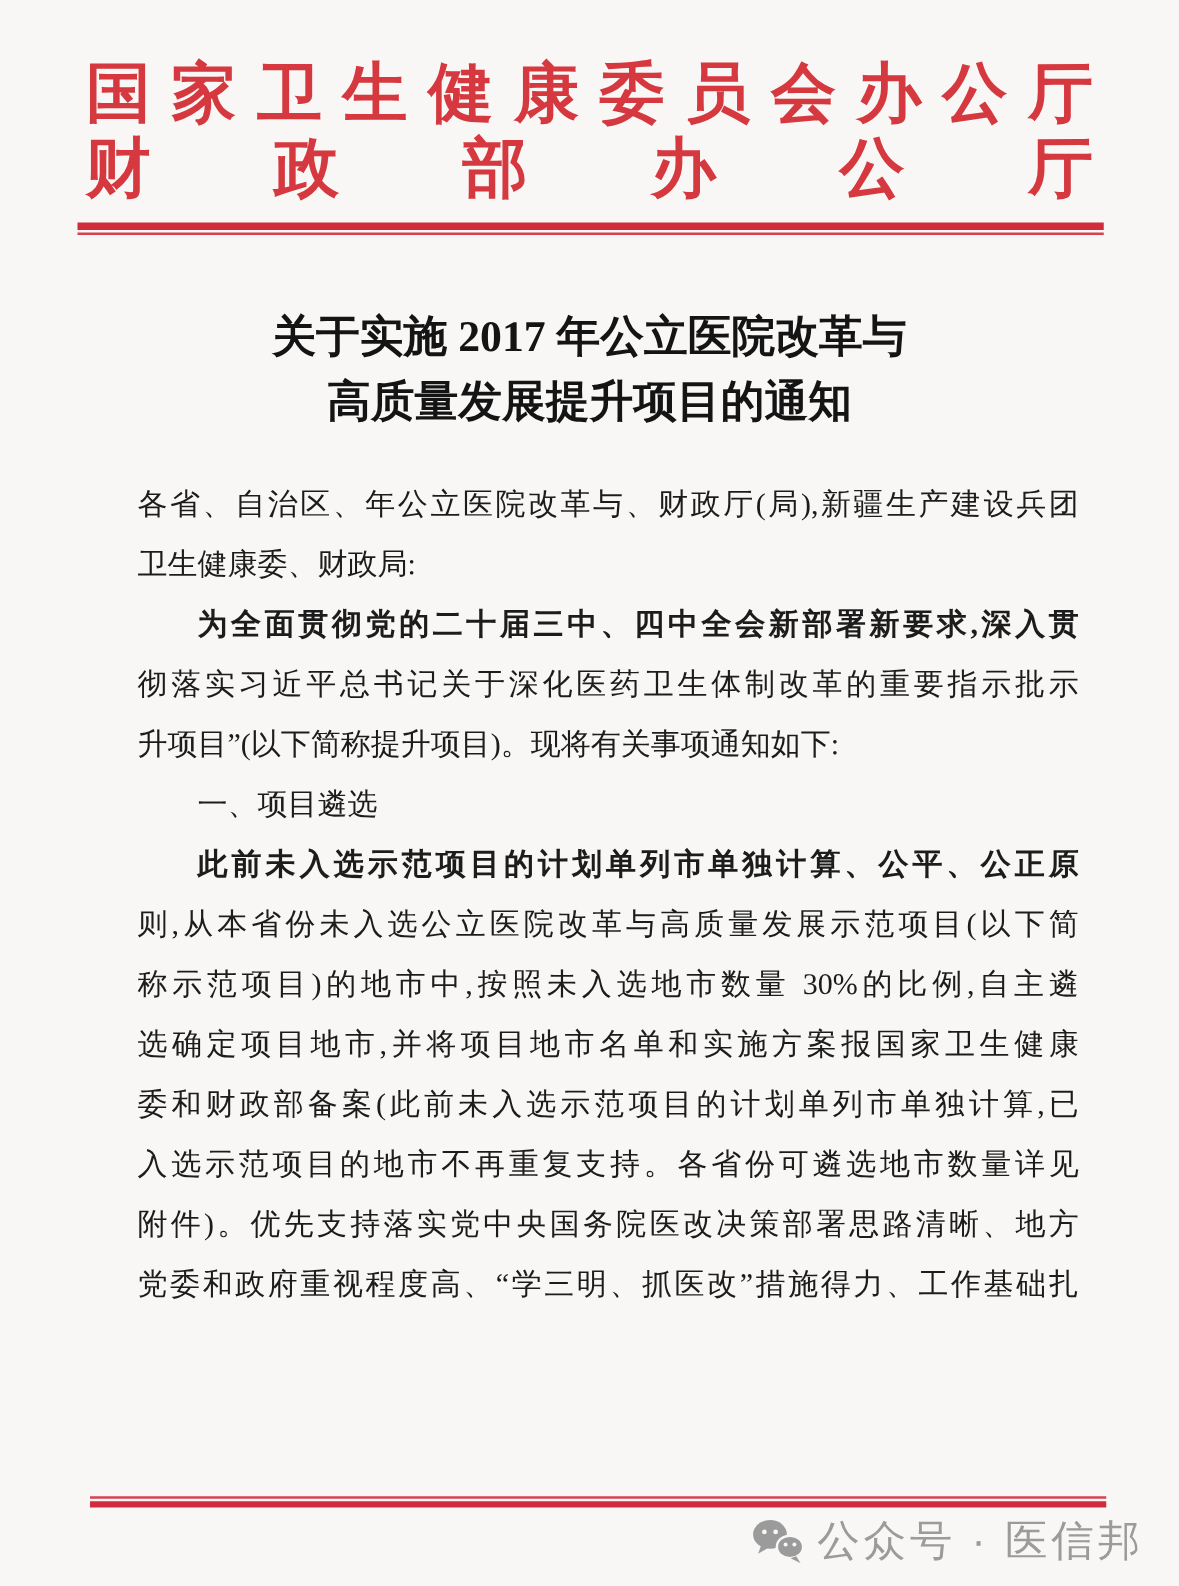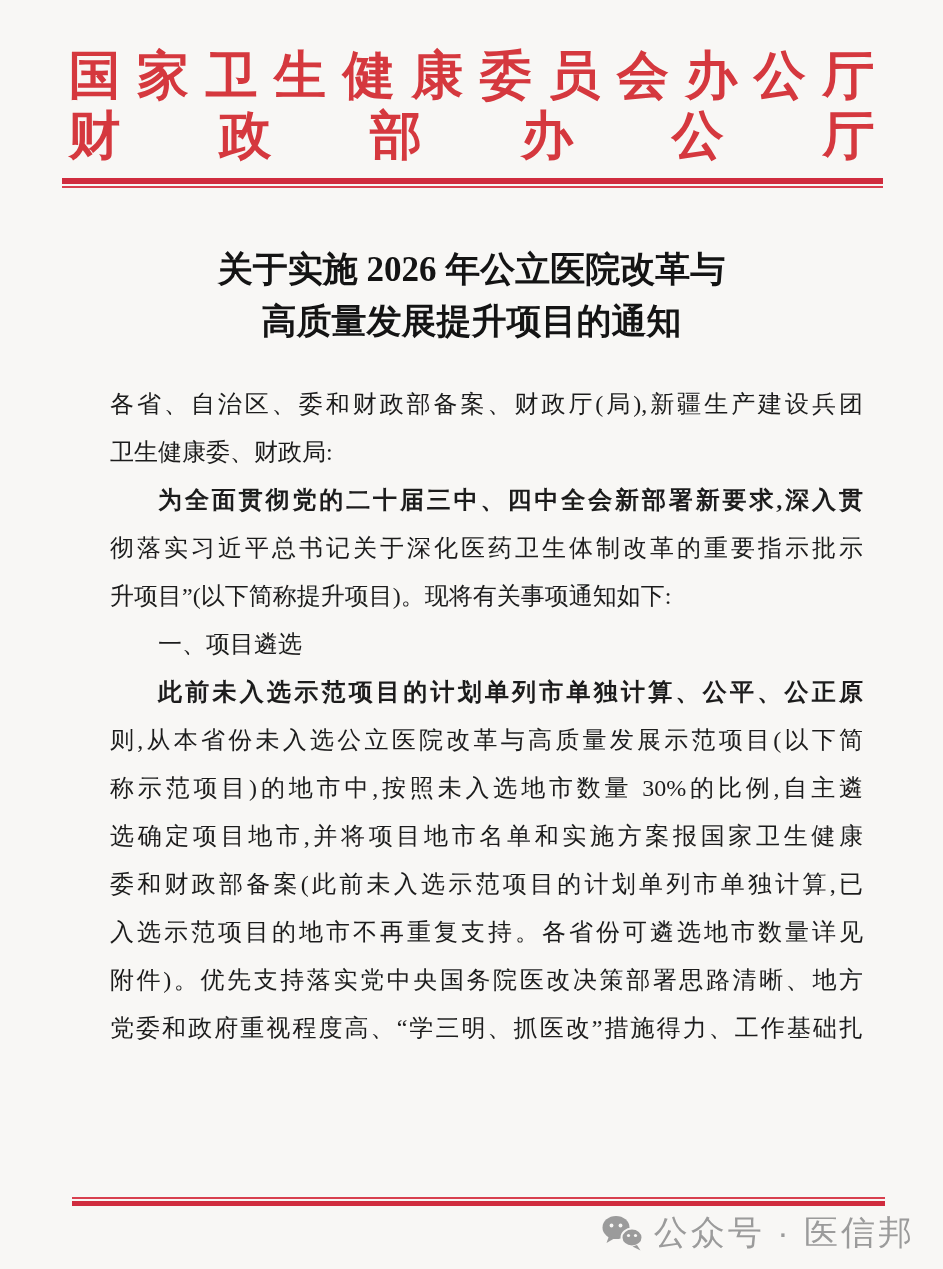--- a/index.html
+++ b/index.html
@@ -105,26 +105,26 @@
         <span>公</span>
         <span>厅</span>
       </div>
     <div class="rule">
       <div class="thick"></div>
       <div class="thin"></div>
     </div>
   </div>
 
   <div class="doc-title">
-    <div>关于实施 2026 年公立医院改革与</div>
+    <div>关于实施 2017 年公立医院改革与</div>
     <div>高质量发展提升项目的通知</div>
   </div>
 
   <div class="body-text">
-    <div class="bl j">各省、自治区、委和财政部备案、财政厅(局),新疆生产建设兵团</div>
+    <div class="bl j">各省、自治区、年公立医院改革与、财政厅(局),新疆生产建设兵团</div>
     <div class="bl e">卫生健康委、财政局:</div>
     <div class="bl j ind">为全面贯彻党的二十届三中、四中全会新部署新要求,深入贯</div>
     <div class="bl j">彻落实习近平总书记关于深化医药卫生体制改革的重要指示批示</div>
     <div class="bl e">升项目”(以下简称提升项目)。现将有关事项通知如下:</div>
     <div class="bl h ind">一、项目遴选</div>
     <div class="bl j ind">此前未入选示范项目的计划单列市单独计算、公平、公正原</div>
     <div class="bl j">则,从本省份未入选公立医院改革与高质量发展示范项目(以下简</div>
     <div class="bl j">称示范项目)的地市中,按照未入选地市数量 30%的比例,自主遴</div>
     <div class="bl j">选确定项目地市,并将项目地市名单和实施方案报国家卫生健康</div>
     <div class="bl j">委和财政部备案(此前未入选示范项目的计划单列市单独计算,已</div>

